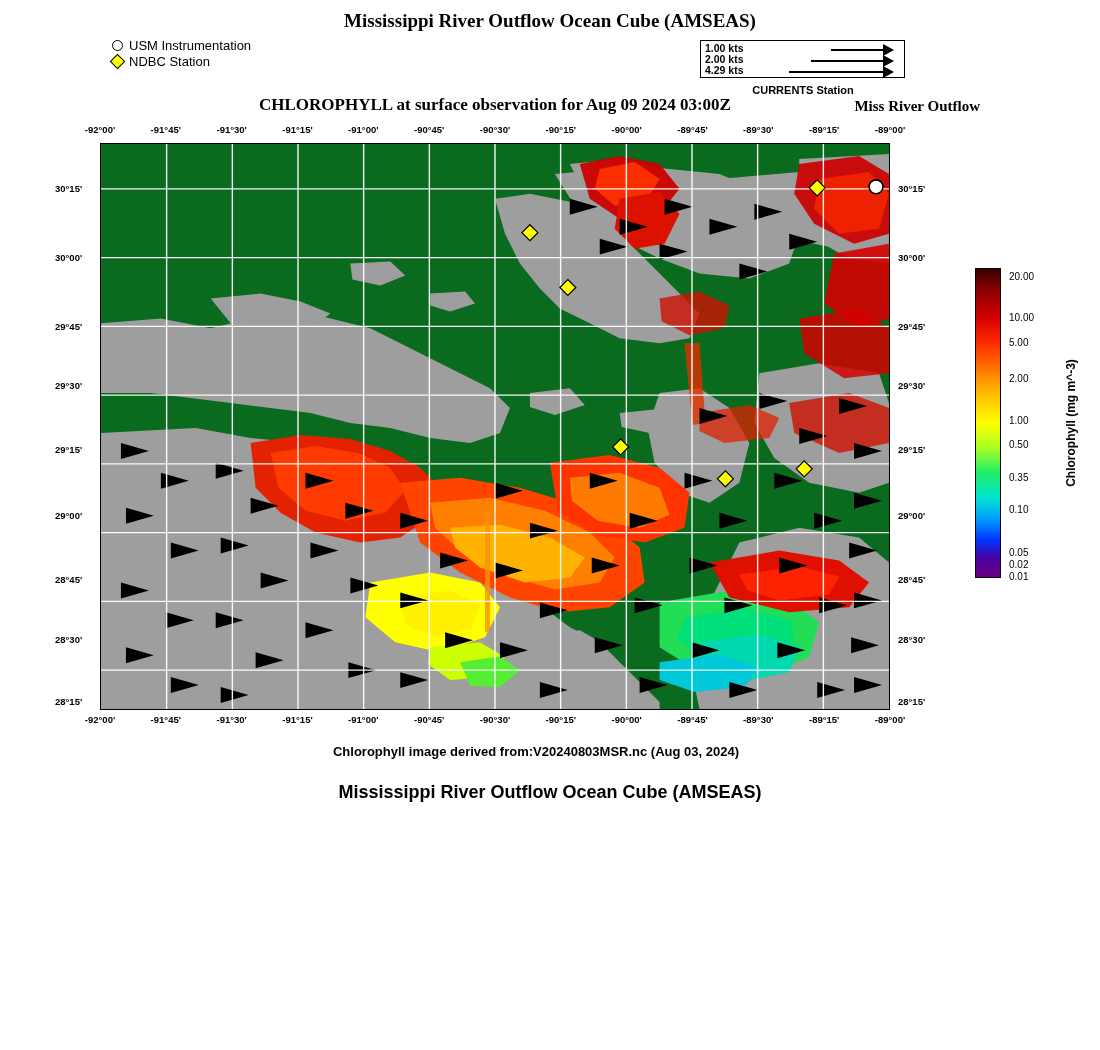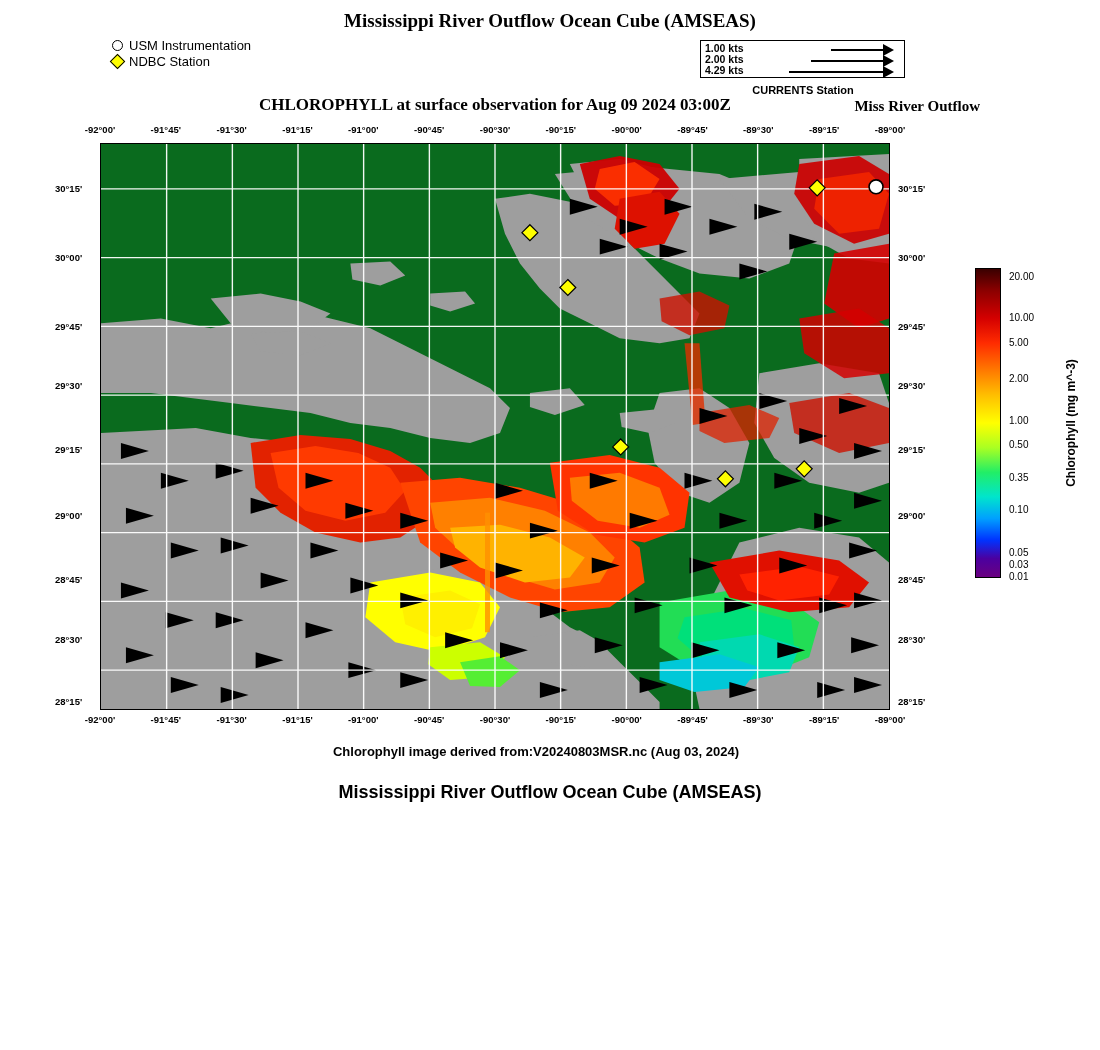--- a/index.html
+++ b/index.html
@@ -462,19 +462,19 @@
   <div id="colorbar"></div>
   <div class="cb-tick" style="top:8px;">20.00</div>
   <div class="cb-tick" style="top:49px;">10.00</div>
   <div class="cb-tick" style="top:74px;">5.00</div>
   <div class="cb-tick" style="top:110px;">2.00</div>
   <div class="cb-tick" style="top:152px;">1.00</div>
   <div class="cb-tick" style="top:176px;">0.50</div>
   <div class="cb-tick" style="top:209px;">0.35</div>
   <div class="cb-tick" style="top:241px;">0.10</div>
   <div class="cb-tick" style="top:272px;margin-top:12px;">0.05</div>
-  <div class="cb-tick" style="top:296px;">0.03</div>
+  <div class="cb-tick" style="top:296px;">0.02</div>
   <div class="cb-tick" style="top:308px;">0.01</div>
   <div id="colorbar-title">Chlorophyll (mg m^-3)</div>
 </div>
 
 <div class="abs" id="derived-note">Chlorophyll image derived from:V20240803MSR.nc (Aug 03, 2024)</div>
 <div class="abs" id="bottom-title">Mississippi River Outflow Ocean Cube (AMSEAS)</div>
 
 </body></html>

